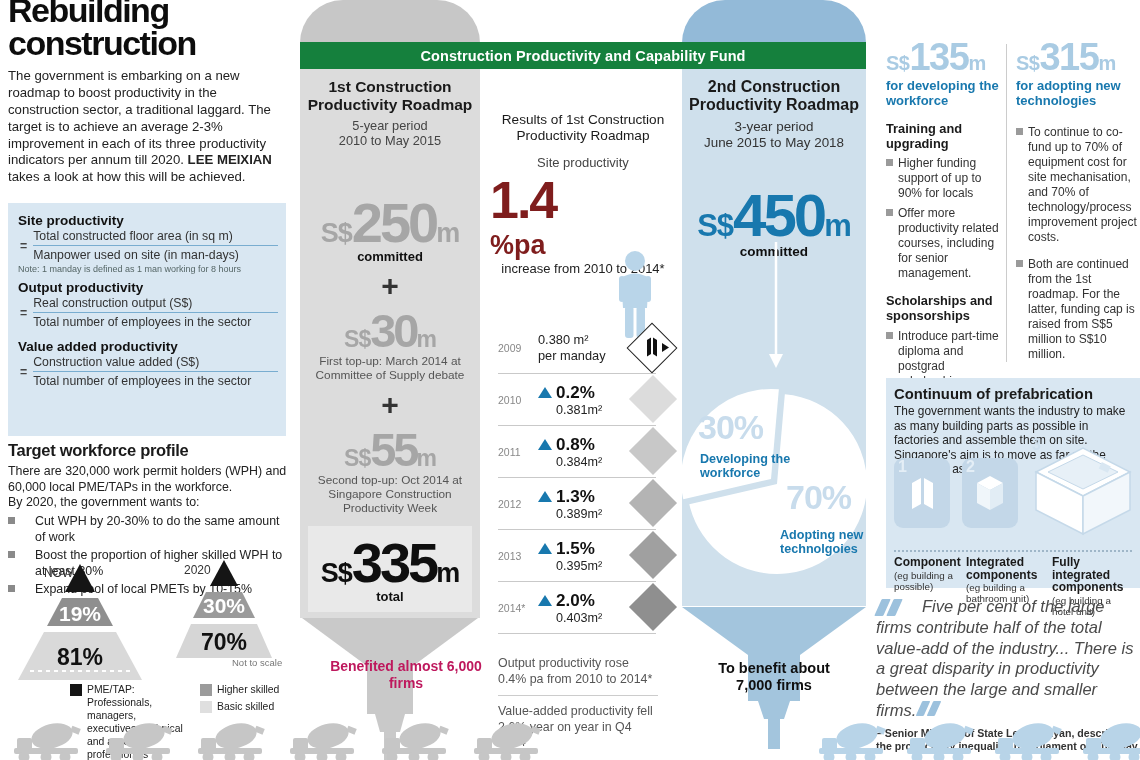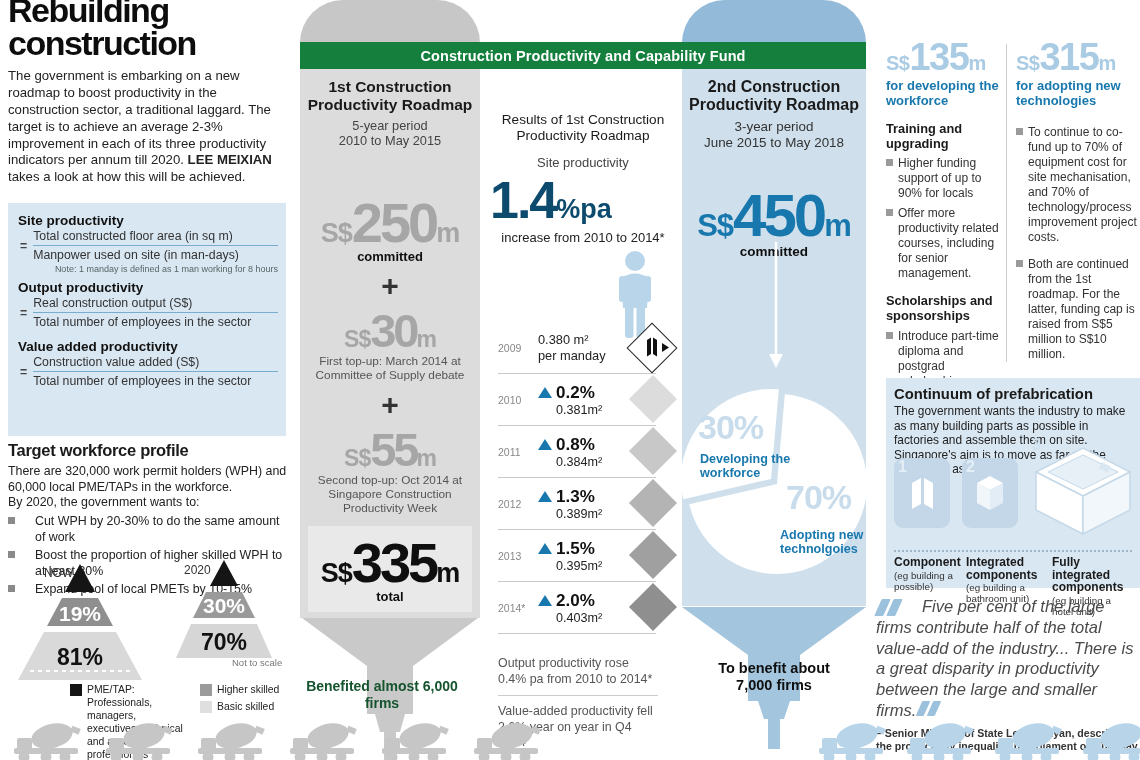--- a/index.html
+++ b/index.html
@@ -9,21 +9,21 @@
 
   
   .title{left:8px;top:-6px;width:284px;font-size:34px;font-weight:800;line-height:0.98;letter-spacing:-1.5px;color:#0d0d0d;}
   .intro{left:8px;top:68px;width:276px;font-size:13.2px;line-height:1.28;color:#222;}
   .def-box{left:8px;top:203px;width:278px;height:233px;background:#d9e7f2;box-sizing:border-box;padding:10px 8px 6px 10px;}
   .def-h{font-weight:700;font-size:13.5px;color:#111;}
   .frac{display:flex;align-items:center;gap:6px;margin:1px 0 2px 2px;font-size:12.3px;color:#333;}
   .frac .eq{font-weight:700;color:#444;}
   .frac .fb{flex:1;}
   .frac .ft{border-bottom:1px solid #79add0;padding-bottom:2px;margin-bottom:2px;}
-  .def-note{font-size:9px;color:#566;text-align:right;margin:2px 0 6px;}
+  .def-note{font-size:9px;color:#566;margin:2px 0 6px;}
   .def-gap{height:8px;}
 
   .wf{left:8px;top:441px;width:280px;}
   .wf-h{font-size:16.5px;font-weight:800;letter-spacing:-0.3px;}
   .wf-p{font-size:12.4px;line-height:1.25;color:#222;margin:4px 0 2px;}
   .brow{display:flex;gap:20px;font-size:12.4px;line-height:1.3;color:#222;margin-top:2px;}
   .bsq{width:7px;height:7px;background:#8a8a8a;margin-top:4px;flex:none;}
 
   .pyr-label{font-size:12px;color:#333;}
   .notscale{left:232px;top:657px;font-size:9.5px;color:#777;}
@@ -43,28 +43,28 @@
   .rm-title{font-size:15.5px;font-weight:800;line-height:1.15;margin:9px 6px 4px;}
   .rm-period{font-size:12.8px;color:#444;line-height:1.2;}
   .amt{display:flex;align-items:baseline;justify-content:center;font-weight:800;letter-spacing:-1px;}
   .amt .cur{font-size:27px;} .amt .val{font-size:56px;letter-spacing:-3px;} .amt .unit{font-size:27px;}
   .amt-sm .cur{font-size:23px;} .amt-sm .val{font-size:47px;} .amt-sm .unit{font-size:23px;}
   .amt-gray{color:#a6a6a6;} .amt-black{color:#0f0f0f;} .amt-blue{color:#1878ae;}
   .committed{font-size:13px;font-weight:700;color:#0f0f0f;margin-top:-6px;}
   .plus{font-size:30px;font-weight:700;color:#333;line-height:1;margin:7px 0 2px;}
   .topup{font-size:11.8px;color:#555;line-height:1.2;margin-top:-4px;}
   .total-box{position:absolute;left:8px;bottom:6px;right:8px;background:#e9e9e9;padding:4px 0 8px;}
-  .funnel-txt1{left:292px;top:658px;width:180px;text-align:center;font-size:14px;font-weight:800;line-height:1.2;color:#14532d;margin-top:20px;}
+  .funnel-txt1{left:316px;top:658px;width:180px;text-align:center;font-size:14px;font-weight:800;line-height:1.2;color:#be185d;}
   .funnel-txt2{left:682px;top:660px;width:184px;text-align:center;font-size:14.5px;font-weight:800;line-height:1.2;color:#0f0f0f;}
 
   
   .res{left:490px;top:112px;width:186px;text-align:center;}
   .res-h{font-size:13.6px;font-weight:400;line-height:1.2;}
   .res-sub{font-size:13px;color:#444;margin-top:10px;}
-  .res-big{display:flex;align-items:baseline;justify-content:flex-start;font-weight:800;color:#0c4a6e;}
+  .res-big{display:flex;align-items:baseline;justify-content:center;font-weight:800;color:#7f1d1d;flex-direction:column;}
   .res-big .v{font-size:52px;letter-spacing:-2px;} .res-big .u{font-size:27px;}
   .res-cap{font-size:13px;color:#222;margin-top:0px;}
   .yrows{left:498px;top:322px;width:158px;}
   .yrow{position:relative;height:51px;border-bottom:1px solid #c9c9c9;display:flex;align-items:center;}
   .yr{width:40px;font-size:10.5px;color:#888;flex:none;text-align:left;}
   .ychange{display:flex;align-items:center;gap:4px;font-size:17px;font-weight:800;color:#111;}
   .uparrow{width:0;height:0;border-left:7px solid transparent;border-right:7px solid transparent;border-bottom:11px solid #1878ae;display:inline-block;}
   .ym2{font-size:12.6px;color:#222;text-align:left;margin-left:18px;}
   .y09v{font-size:12.8px;color:#222;text-align:left;line-height:1.2;}
   .diamond{position:absolute;right:-14px;top:8px;width:34px;height:34px;transform:rotate(45deg);}

